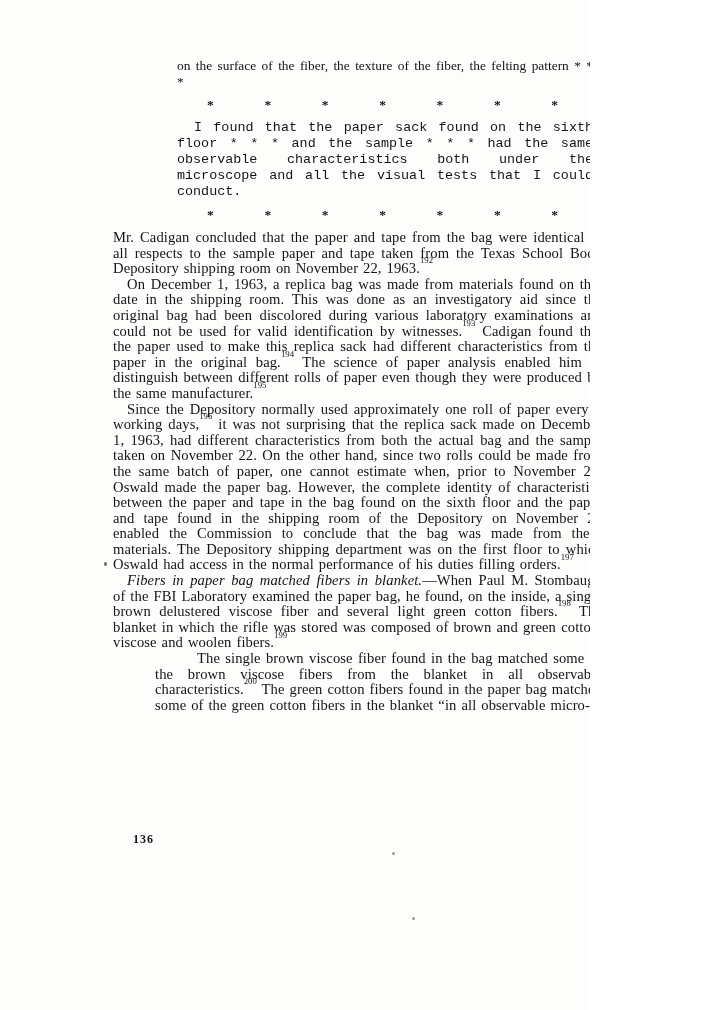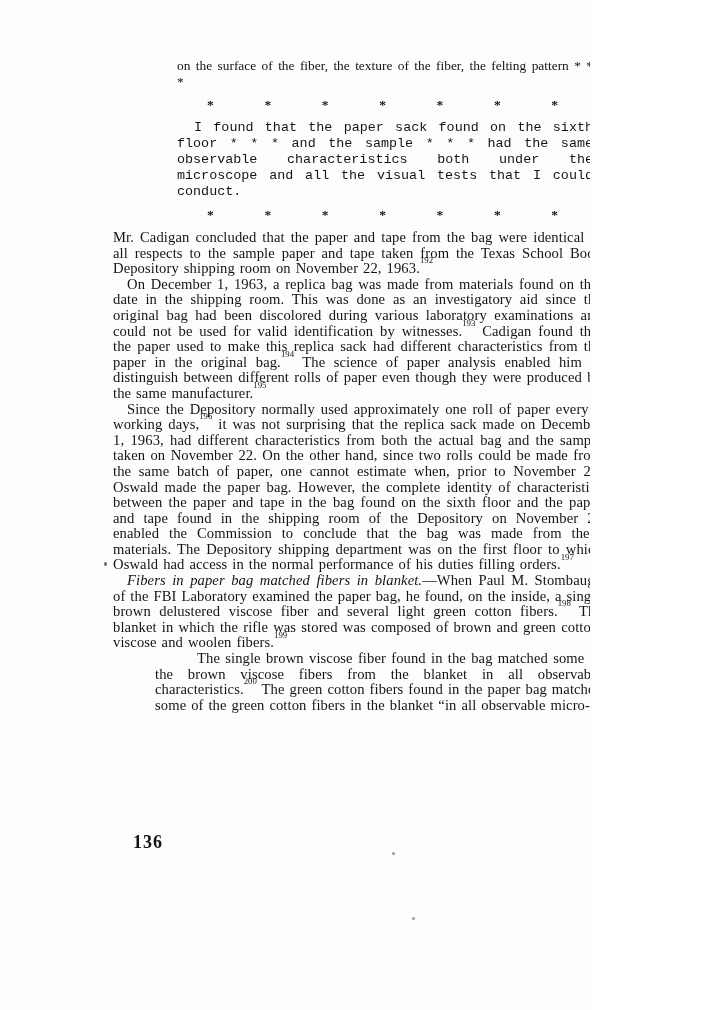--- a/index.html
+++ b/index.html
@@ -51,21 +51,21 @@
     font-size: 0.6em;
     line-height: 0;
     position: relative;
     top: -0.45em;
     letter-spacing: 0;
   }
   .page-number {
     position: absolute;
     left: 133px;
     top: 832px;
-    font-size: 18px;
+    font-size: 12px;
     font-weight: bold;
     letter-spacing: 1px;
   }
   .speck {
     position: absolute;
     border-radius: 50%;
     background: #9a9a96;
   }
 </style>
 </head>

